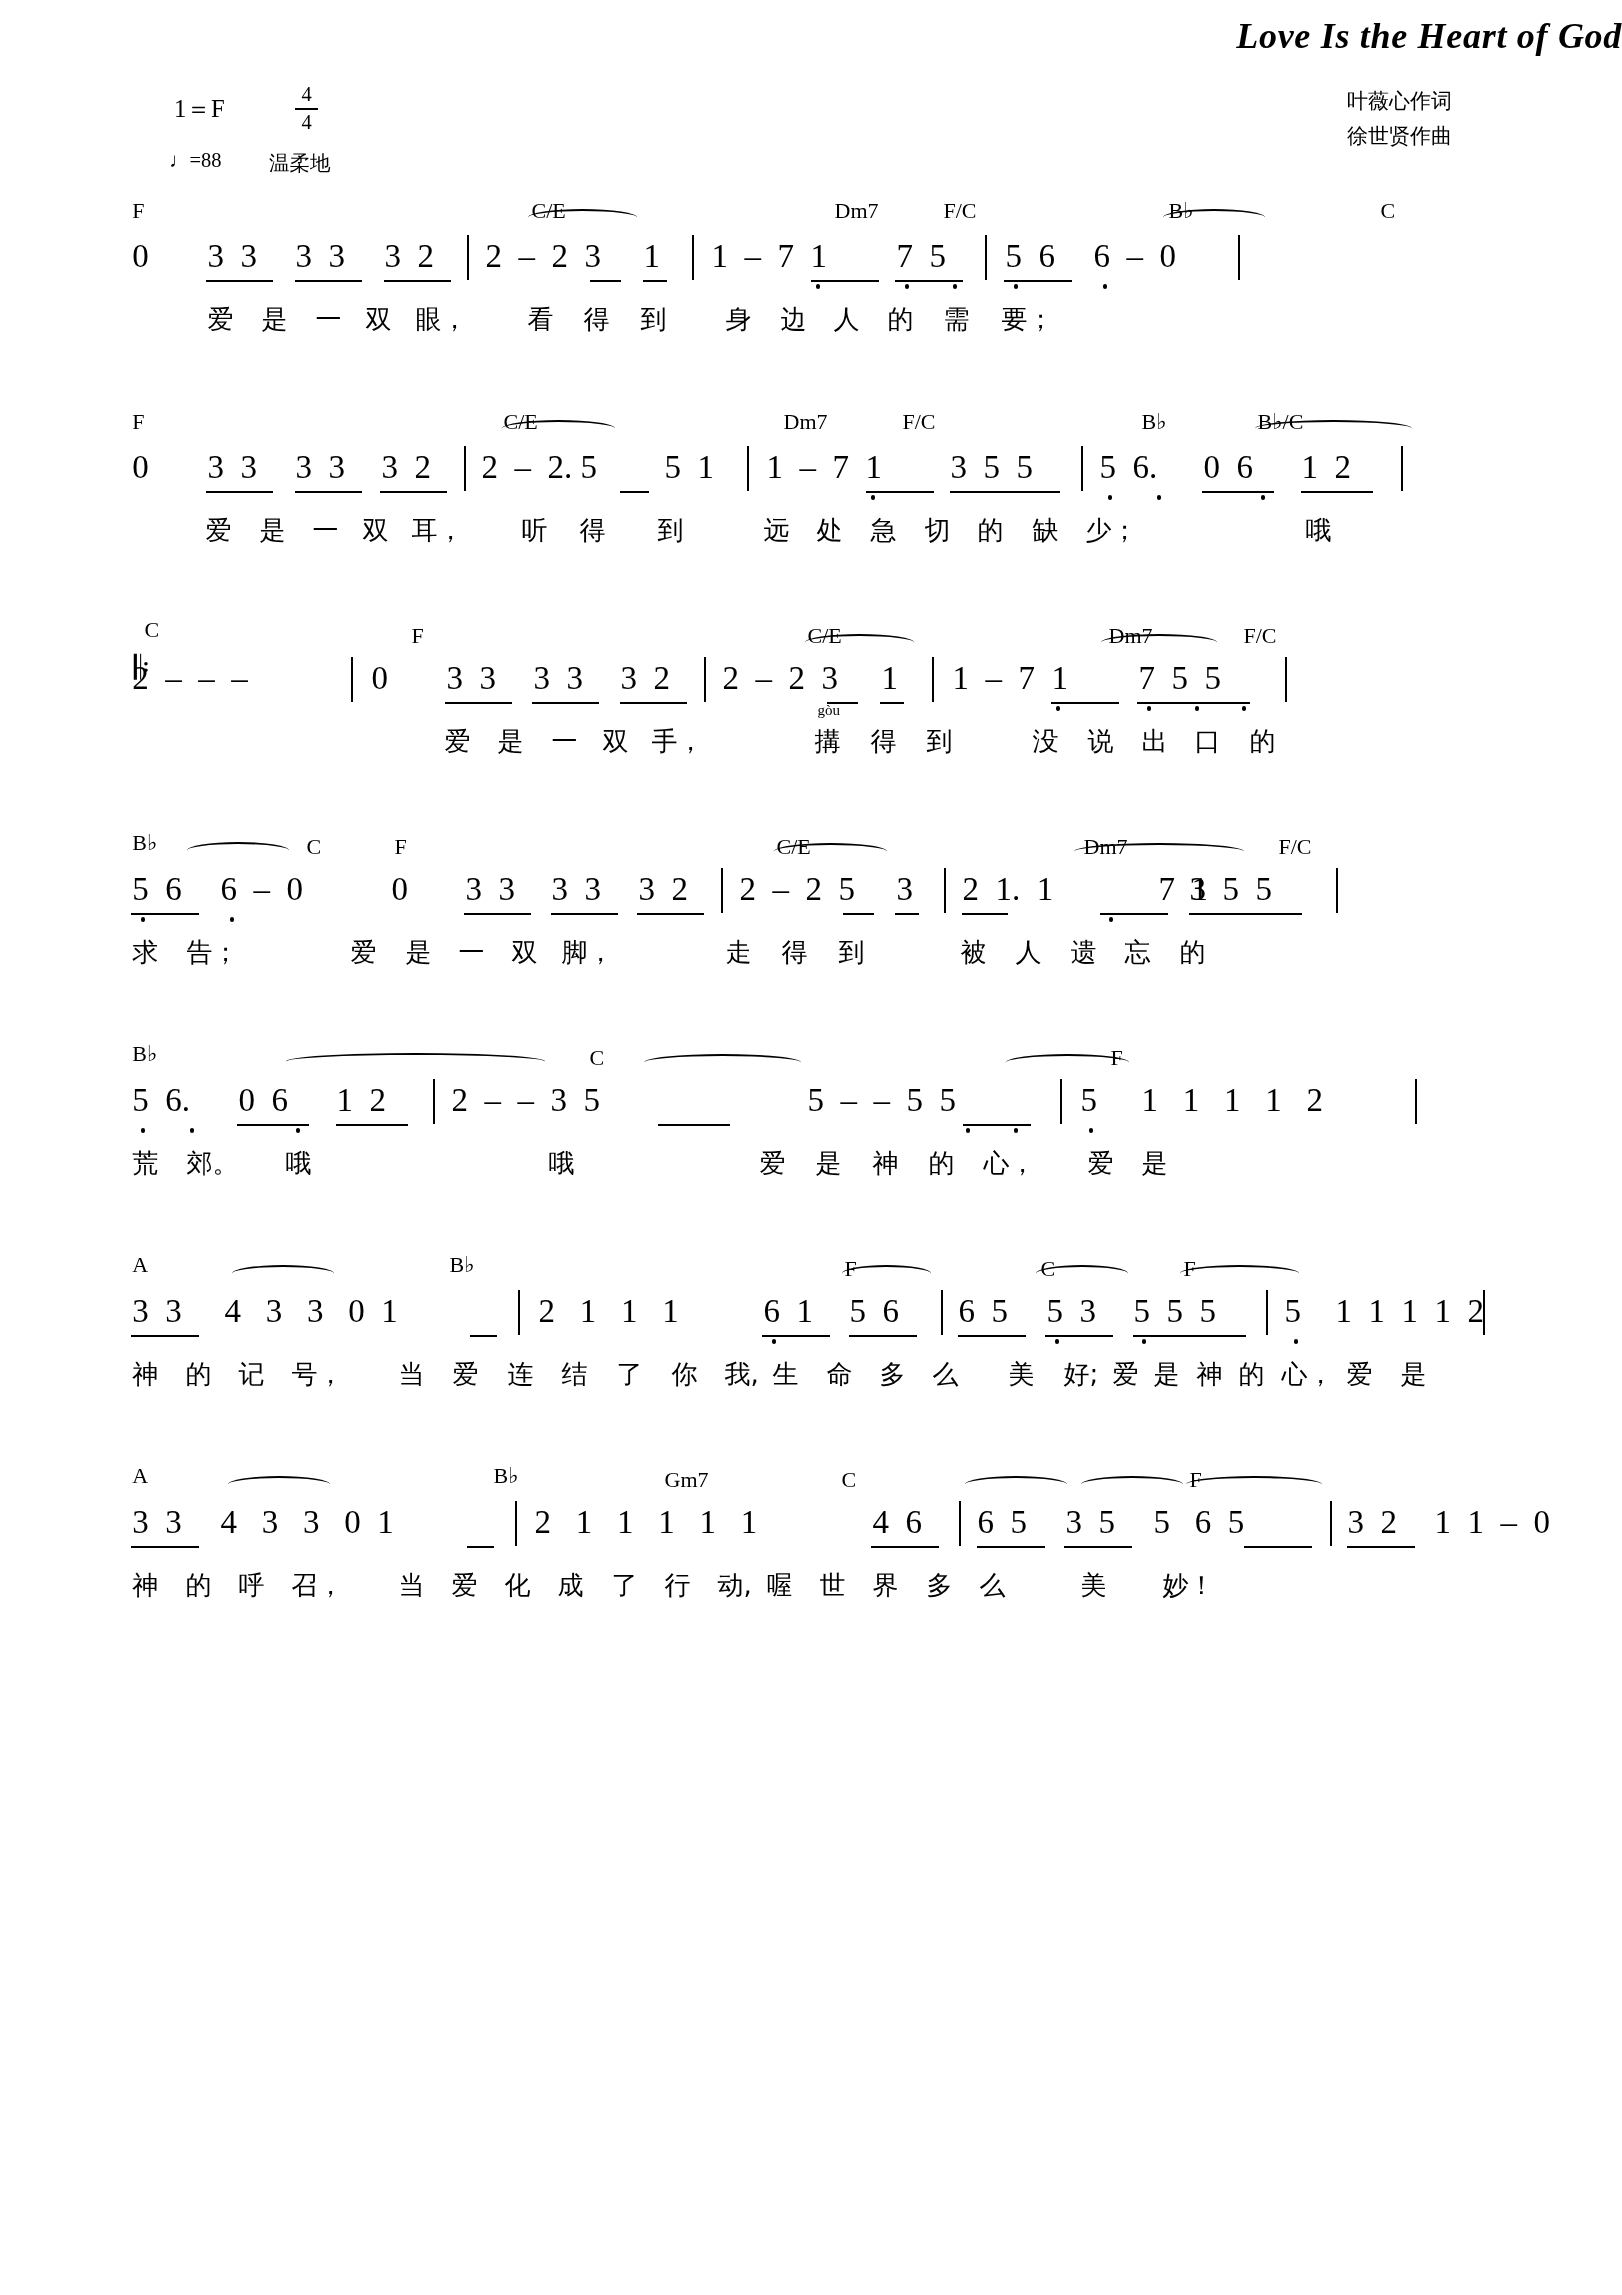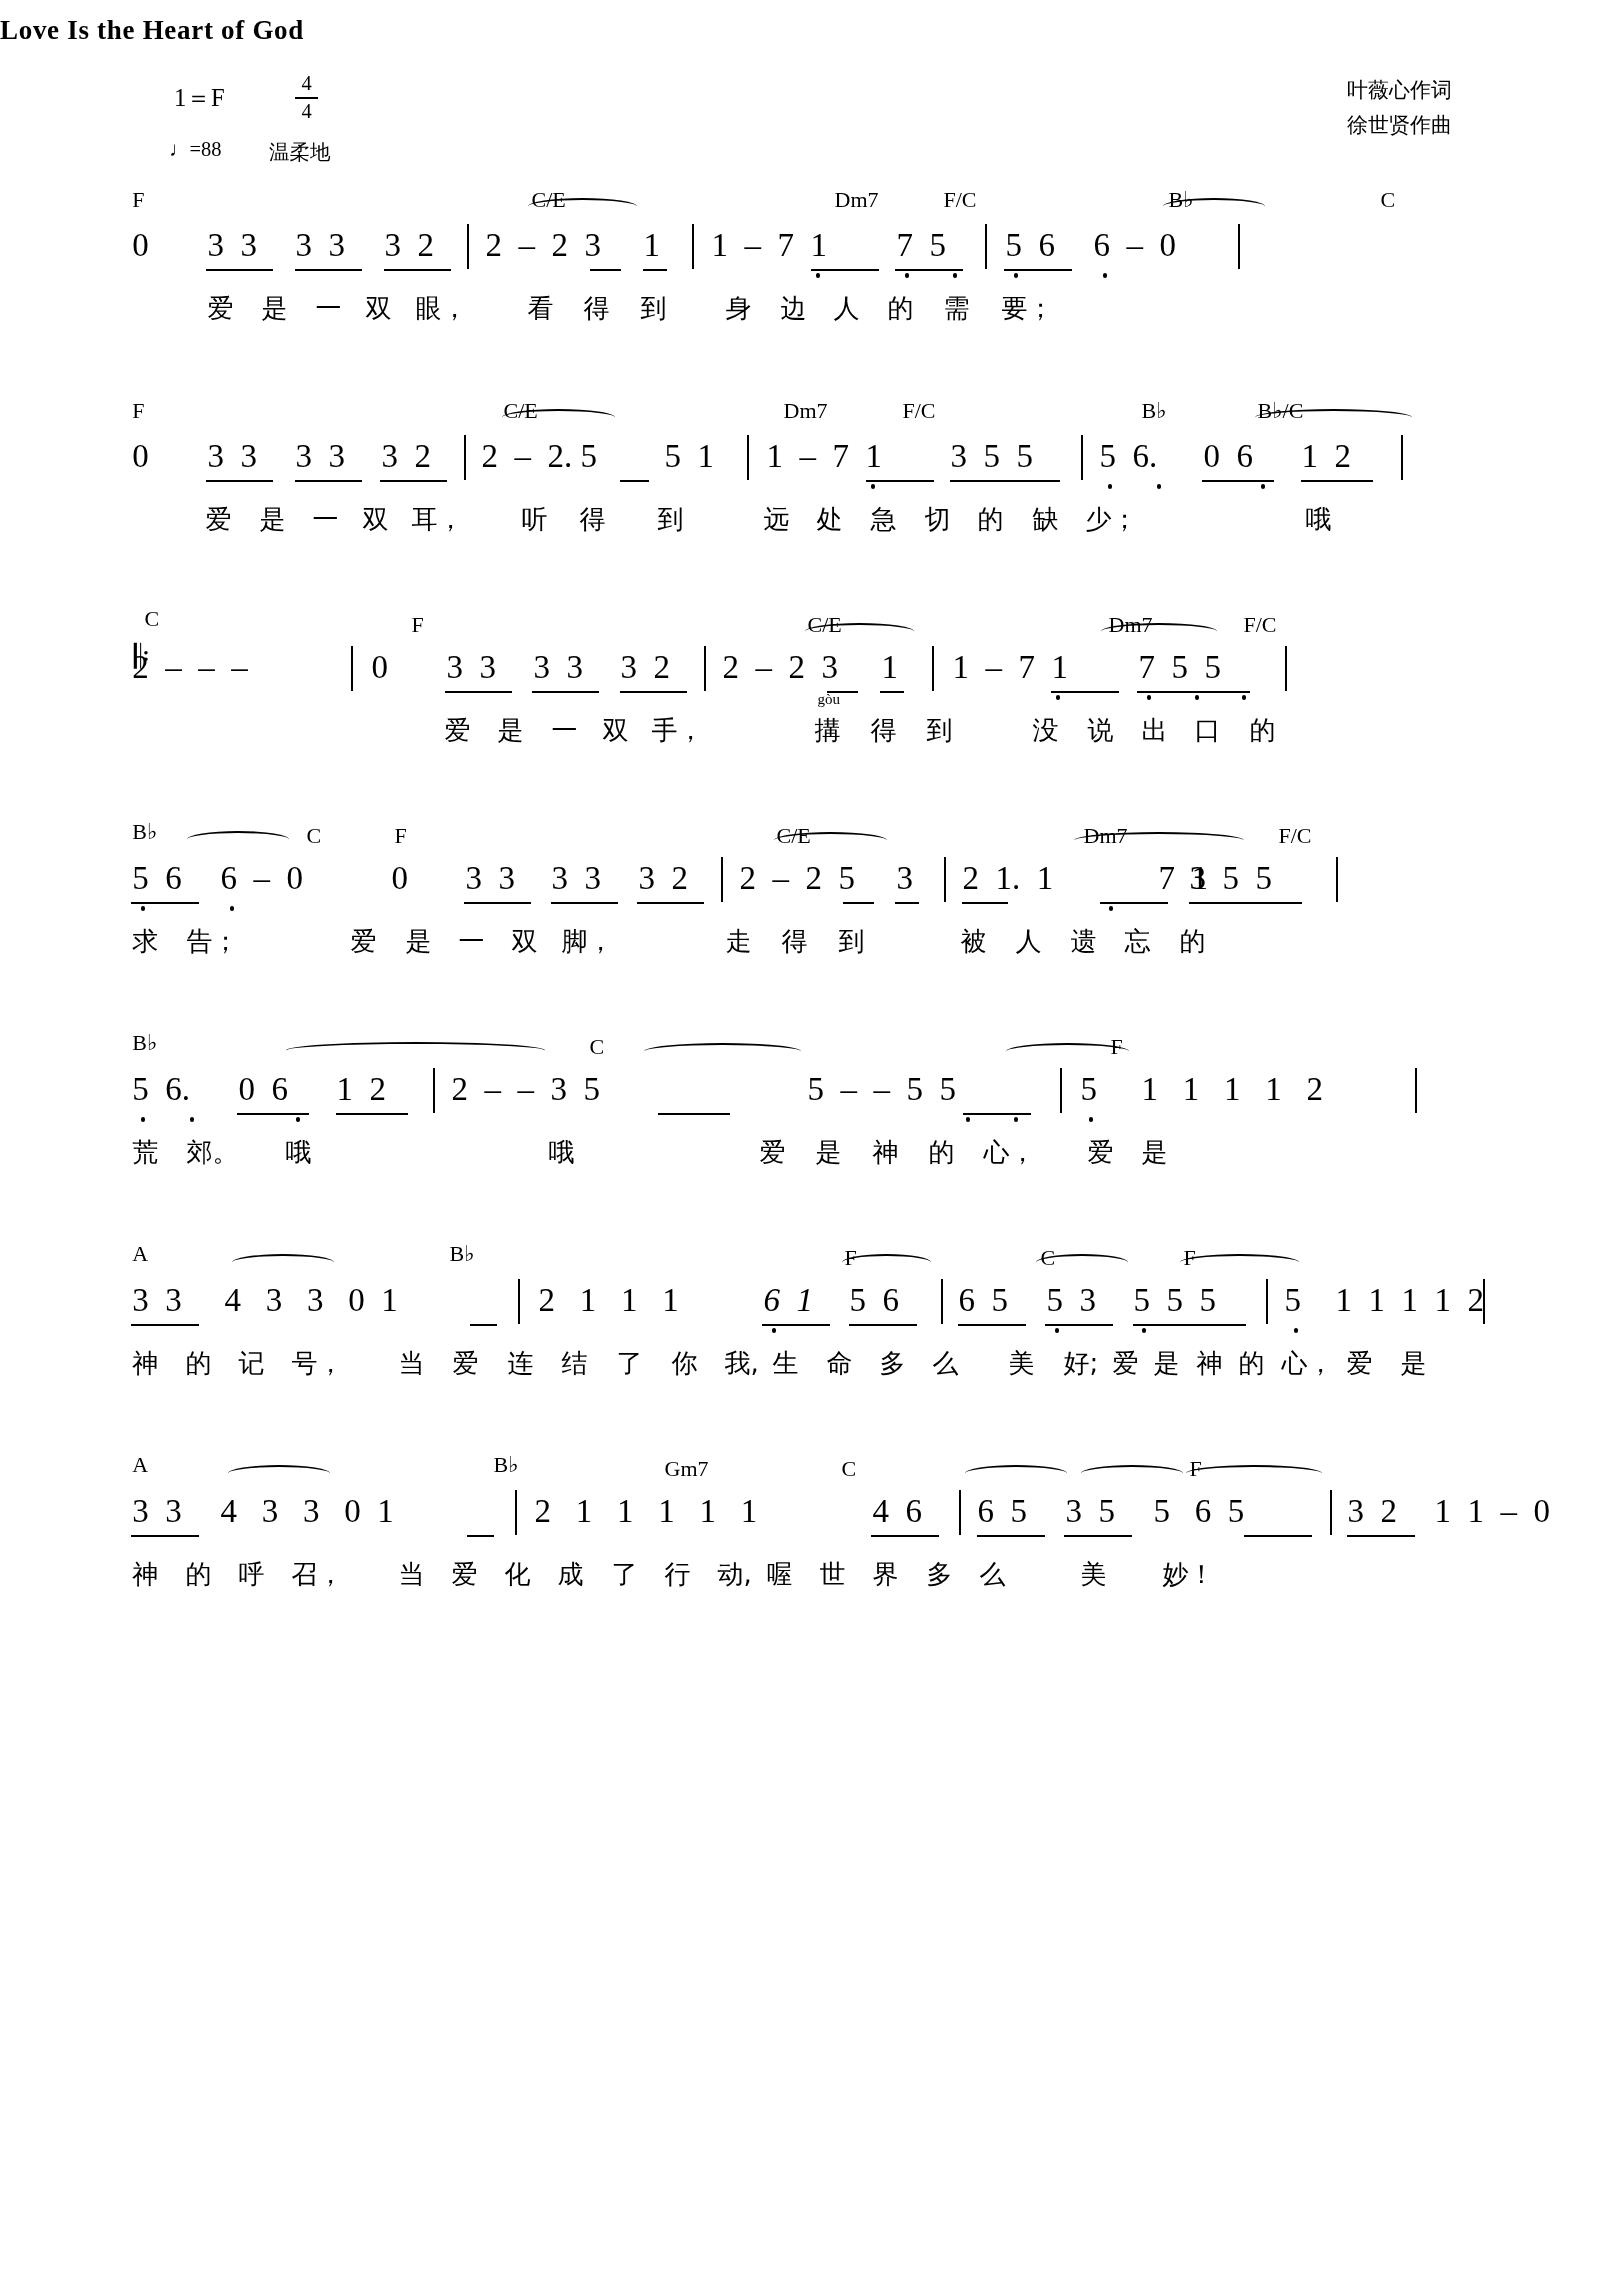--- a/index.html
+++ b/index.html
@@ -23,26 +23,27 @@
   }
   .title {
     text-align: center;
     font-family: "DejaVu Sans", sans-serif;
     font-weight: bold;
     font-size: 42px;
     letter-spacing: 4.1px;
     margin-top: 116px;
   }
   .subtitle {
-    text-align: left;
+    text-align: right;
     font-family: "Liberation Serif", serif;
     font-weight: bold;
-    font-size: 27px;
+    font-size: 36px;
     letter-spacing: 0.7px;
     margin-top: 15px;
+    font-style: italic;
   }
   .meta-row {
     position: relative;
     height: 102px;
     margin-top: 27px;
   }
   .key-sig {
     position: absolute;
     left: 174px;
     top: 8.2px;
@@ -474,21 +475,21 @@
       <div class="slur" style="left:910px;top:17.7px;width:92px;"></div>
       <div class="slur" style="left:1054px;top:17.7px;width:119px;"></div>
     </div>
     <div class="notes">
       <div class="note" style="left:6.8px;">3&nbsp;&nbsp;3</div>
       <div class="underline1" style="left:5.5px;top:49px;width:68px;"></div>
       <div class="note" style="left:99px;">4&nbsp;&nbsp;&nbsp;3&nbsp;&nbsp;&nbsp;3&nbsp;&nbsp;&nbsp;0&nbsp;&nbsp;1</div>
       <div class="underline1" style="left:344px;top:49px;width:27px;"></div>
       <div class="barline" style="left:392px;"></div>
       <div class="note" style="left:413px;">2&nbsp;&nbsp;&nbsp;1&nbsp;&nbsp;&nbsp;1&nbsp;&nbsp;&nbsp;1</div>
-      <div class="note" style="left:638px;font-style:italic;">6&nbsp;&nbsp;1</div>
+      <div class="note" style="left:638px;">6&nbsp;&nbsp;1</div>
       <div class="dot-below" style="left:646px;top:53px;"></div>
       <div class="underline1" style="left:636px;top:49px;width:68px;"></div>
       <div class="note" style="left:724px;">5&nbsp;&nbsp;6</div>
       <div class="underline1" style="left:723px;top:49px;width:68px;"></div>
       <div class="barline" style="left:815px;"></div>
       <div class="note" style="left:833px;">6&nbsp;&nbsp;5</div>
       <div class="underline1" style="left:832px;top:49px;width:68px;"></div>
       <div class="note" style="left:921px;">5&nbsp;&nbsp;3</div>
       <div class="dot-below" style="left:929px;top:53px;"></div>
       <div class="underline1" style="left:919px;top:49px;width:68px;"></div>

